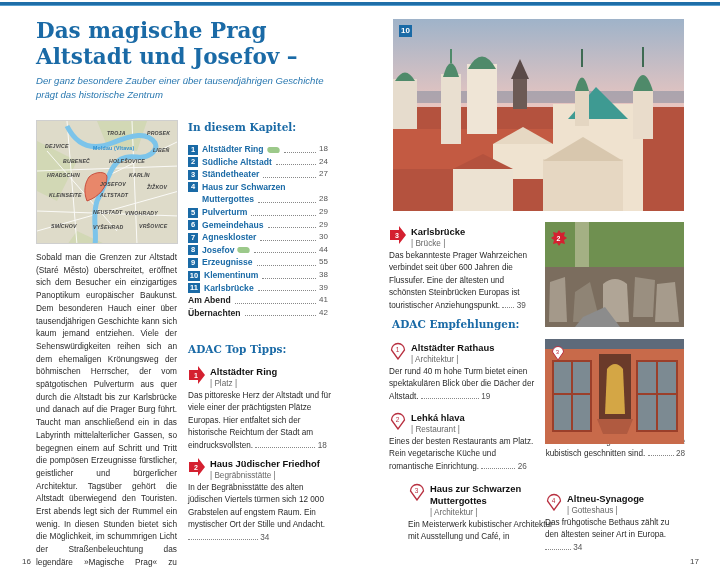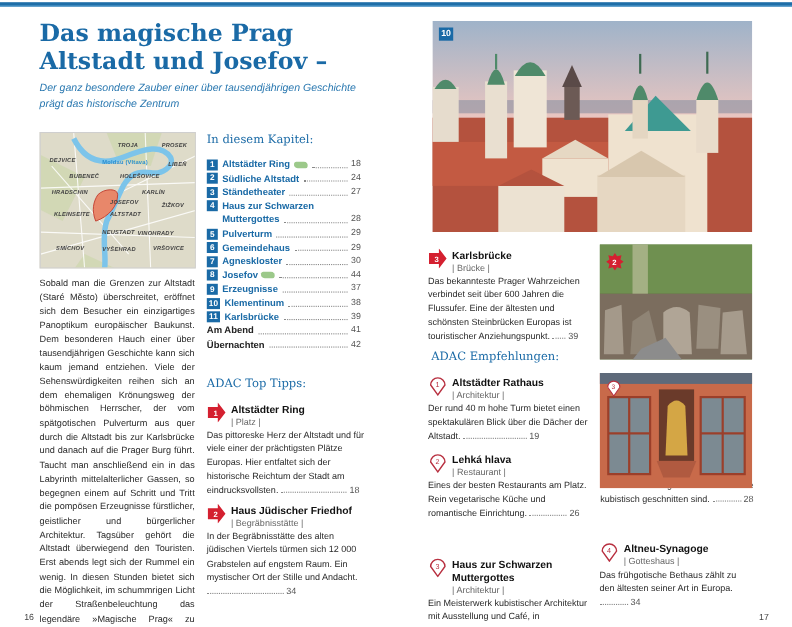--- a/index.html
+++ b/index.html
@@ -11,21 +11,21 @@
     .title { position: absolute; left: 36px; top: 18px; width: 340px; font-family: "DejaVu Serif", serif; font-weight: bold; font-size: 21.5px; line-height: 26px; color: #1a6aa6; }
     .subtitle { position: absolute; left: 36px; top: 74px; width: 300px; font-style: italic; font-size: 9.6px; line-height: 14px; color: #2a78b0; }
 
     .map { position: absolute; left: 36px; top: 120px; width: 142px; height: 124px; background: #dcd9c8; border: 1px solid #cfcfcf; overflow: hidden; }
     .map svg { position: absolute; left: 0; top: 0; }
     .map .lbl { position: absolute; font-size: 5.2px; font-style: italic; font-weight: bold; color: #444; letter-spacing: 0.2px; white-space: nowrap; }
     .map .river-lbl { color: #2a8ed0; font-style: normal; }
 
     .body-text { position: absolute; left: 36px; top: 251px; width: 141px; font-size: 8.3px; line-height: 12.7px; color: #2a2a2a; text-align: justify; hyphens: manual; }
 
-    .section-h { position: absolute; font-family: "DejaVu Serif", serif; font-weight: normal; font-size: 10.5px; color: #1a6aa6; }
+    .section-h { position: absolute; font-family: "DejaVu Serif", serif; font-weight: bold; font-size: 10.5px; color: #1a6aa6; }
 
     .toc { position: absolute; left: 188px; top: 143px; width: 140px; }
     .toc-row { display: flex; align-items: flex-end; height: 12.6px; font-size: 8.6px; line-height: 12.6px; }
     .toc-num { display: inline-block; width: 10px; height: 10px; background: #1a6aa6; color: #fff; font-size: 7.5px; font-weight: bold; line-height: 10px; text-align: center; margin-right: 4px; margin-bottom: 1px; flex: 0 0 auto; }
     .toc-num.wide { width: 12px; }
     .toc-label { color: #1a6aa6; font-weight: bold; white-space: nowrap; }
     .toc-label.black { color: #222; }
     .toc-cont { padding-left: 14px; }
     .toc-dots { flex: 1 1 auto; border-bottom: 1px dotted #888; margin: 0 3px 3px 4px; min-width: 8px; }
     .toc-page { color: #555; font-size: 8px; }
@@ -147,21 +147,21 @@
     <span class="toc-num">8</span>
     <span class="toc-label">Josefov</span>
     <span class="book-icon"></span>
     <span class="toc-dots"></span>
     <span class="toc-page">44</span>
   </div>
   <div class="toc-row">
     <span class="toc-num">9</span>
     <span class="toc-label">Erzeugnisse</span>
     <span class="toc-dots"></span>
-    <span class="toc-page">37</span>
+    <span class="toc-page">55</span>
   </div>
   <div class="toc-row">
     <span class="toc-num wide">10</span>
     <span class="toc-label">Klementinum</span>
     <span class="toc-dots"></span>
     <span class="toc-page">38</span>
   </div>
   <div class="toc-row">
     <span class="toc-num wide">11</span>
     <span class="toc-label">Karlsbrücke</span>
@@ -227,21 +227,21 @@
 <div class="tip" style="left:389px; top:412px; width:148px;">
   <svg class="tip-marker" viewBox="0 0 18 18">
     <path d="M9 17 L2.5 8 A6.5 6.5 0 1 1 15.5 8 Z" fill="#fff" stroke="#b83040" stroke-width="1.3"></path>
     <text x="6.8" y="10" font-size="6.5" fill="#b83040" font-family="Liberation Sans, sans-serif">2</text>
   </svg>
   <div class="tip-title">Lehká hlava</div>
   <div class="tip-cat">| Restaurant |</div>
   <div class="tip-body"><span>Eines der besten Restaurants am Platz. Rein vegetarische Küche und romantische Einrichtung.</span> <span class="dots" style="width:34px"></span> <span class="pg">26</span></div>
 </div>
 
-<div class="tip" style="left:389px; top:483px; width:148px;margin-top:24px;">
+<div class="tip" style="left:408px; top:483px; width:148px;">
   <svg class="tip-marker" viewBox="0 0 18 18">
     <path d="M9 17 L2.5 8 A6.5 6.5 0 1 1 15.5 8 Z" fill="#fff" stroke="#b83040" stroke-width="1.3"></path>
     <text x="6.8" y="10" font-size="6.5" fill="#b83040" font-family="Liberation Sans, sans-serif">3</text>
   </svg>
   <div class="tip-title" style="width:110px;">Haus zur Schwarzen Muttergottes</div>
   <div class="tip-cat">| Architektur |</div>
   <div class="tip-body">Ein Meisterwerk kubistischer Architektur mit Ausstellung und Café, in</div>
 </div>
 
 <div class="tip" style="left:545px; top:436px; width:140px;text-align:right;">

